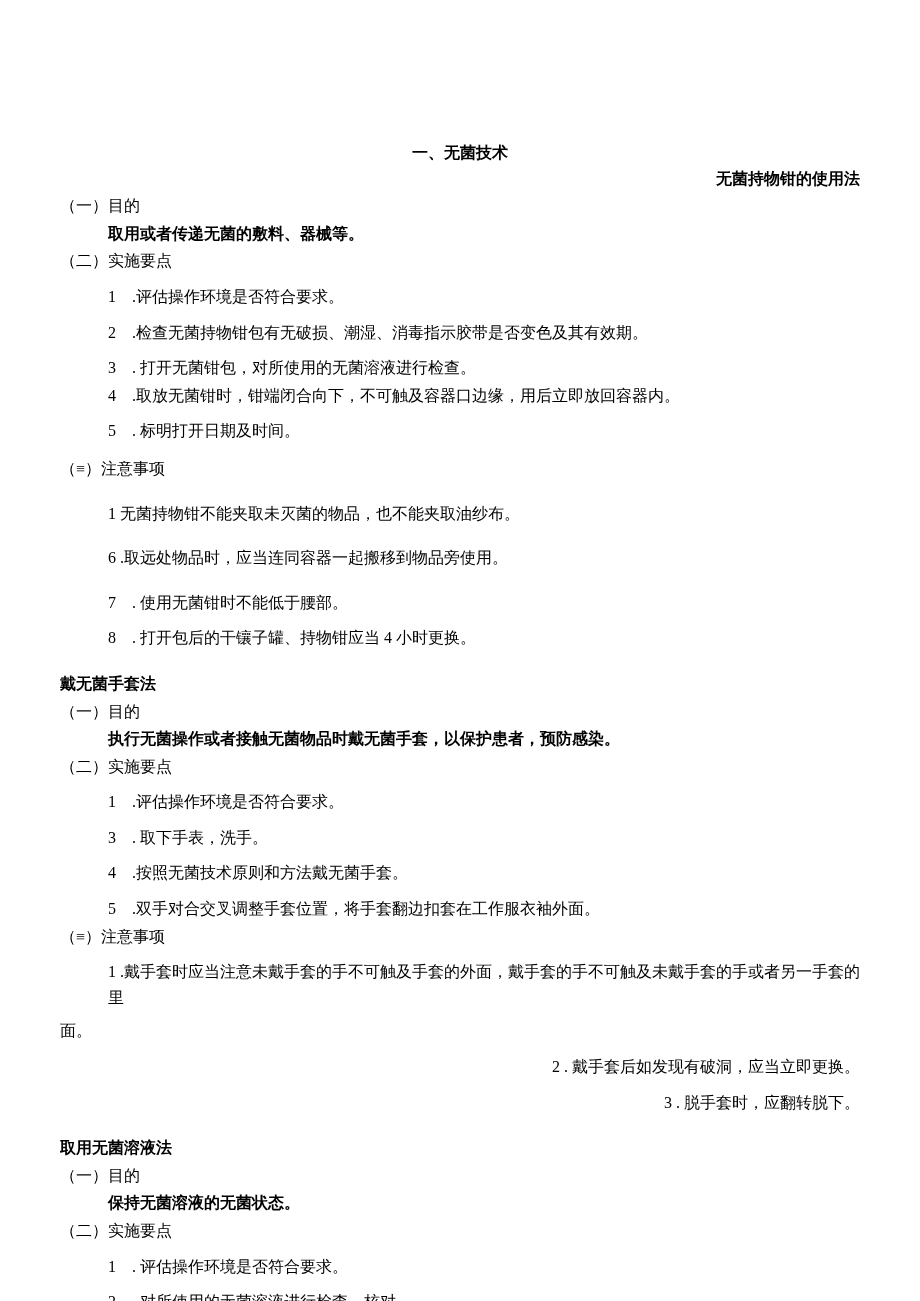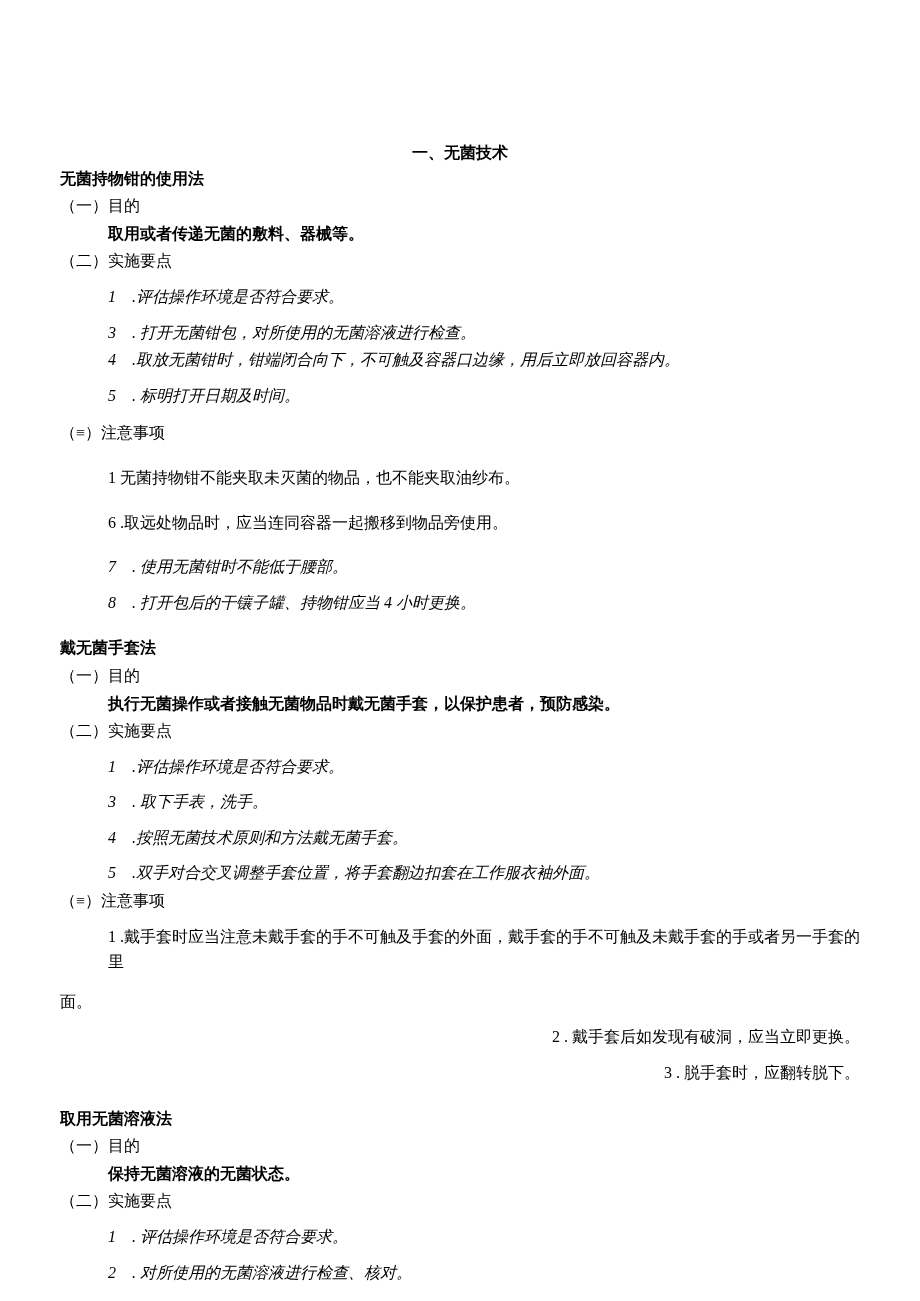--- a/index.html
+++ b/index.html
@@ -24,48 +24,48 @@
     font-size: 16px;
   }
   .sec-title {
     font-weight: bold;
     font-size: 16px;
     margin-top: 20px;
     margin-bottom: 2px;
   }
   .sec-title.first {
     margin-top: 0;
+    text-align: right;
   }
   .sub-heading {
     font-size: 16px;
     margin: 2px 0 2px 0;
   }
   .intro-line {
     padding-left: 48px;
     margin: 2px 0;
     font-weight: bold;
   }
   .num-line {
     padding-left: 48px;
     margin: 10px 0;
-    font-style: italic;
   }
   .num-line .num {
     display: inline-block;
     min-width: 20px;
   }
   .num-tight {
     margin: 2px 0;
   }
   .num-lead {
     padding-left: 48px;
     margin: 19px 0;
   }
   .hang-line {
-    margin: 10px 0 14px 0;
+    margin: 10px 0 8px 0;
   }
   .cont-line {
     margin: 2px 0;
   }
   .wide-num {
     padding-left: 64px;
     margin: 10px 0;
     text-align: right;
   }
 </style>
@@ -76,20 +76,21 @@
 
   <div class="doc-title">一、无菌技术</div>
 
   <div class="sec-title first">无菌持物钳的使用法</div>
 
   <div class="sub-heading">（一）目的</div>
   <div class="intro-line">取用或者传递无菌的敷料、器械等。</div>
 
   <div class="sub-heading">（二）实施要点</div>
   <div class="num-line"><span class="num">1</span><span> .</span><span>评估操作环境是否符合要求。</span></div>
+  <div class="num-line"><span class="num">2</span><span> .</span><span>检查无菌持物钳包有无破损、潮湿、消毒指示胶带是否变色及其有效期。</span></div>
   <div class="num-line num-tight"><span class="num">3</span><span> . </span><span>打开无菌钳包，对所使用的无菌溶液进行检查。</span></div>
   <div class="num-line num-tight"><span class="num">4</span><span> .</span><span>取放无菌钳时，钳端闭合向下，不可触及容器口边缘，用后立即放回容器内。</span></div>
   <div class="num-line"><span class="num">5</span><span> . </span><span>标明打开日期及时间。</span></div>
 
   <div class="sub-heading" style="margin-top:12px;">（≡）注意事项</div>
   <div class="num-lead"><span>1</span><span> </span><span>无菌持物钳不能夹取未灭菌的物品，也不能夹取油纱布。</span></div>
   <div class="num-lead"><span class="num">6</span><span> .</span><span>取远处物品时，应当连同容器一起搬移到物品旁使用。</span></div>
   <div class="num-line"><span class="num">7</span><span> . </span><span>使用无菌钳时不能低于腰部。</span></div>
   <div class="num-line"><span class="num">8</span><span> . </span><span>打开包后的干镶子罐、持物钳应当 4 小时更换。</span></div>
 

